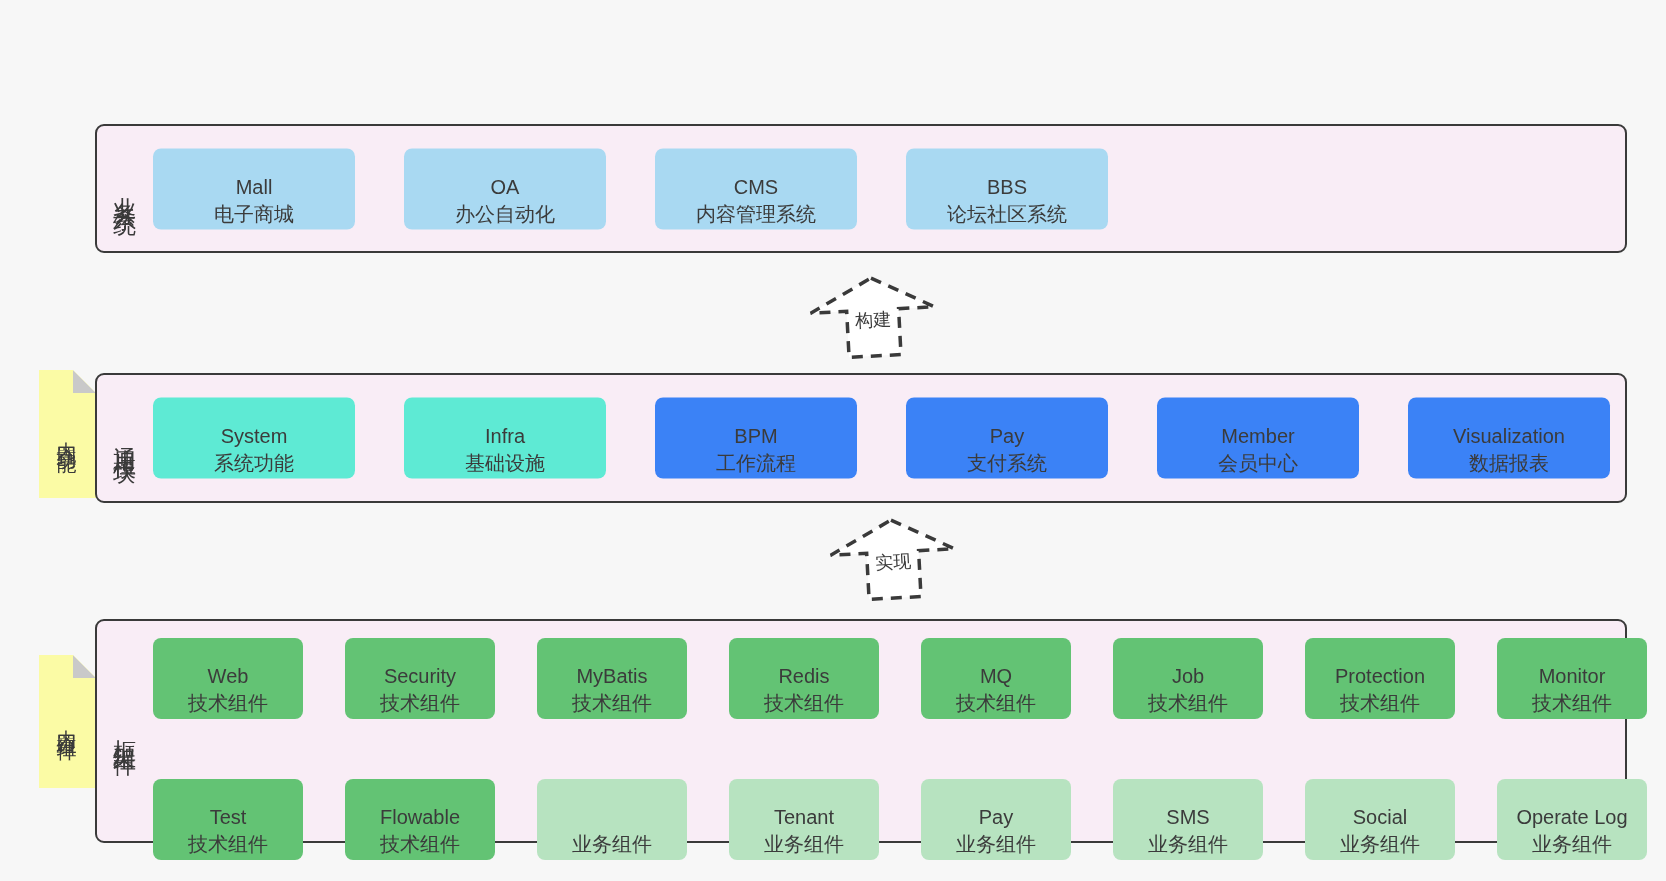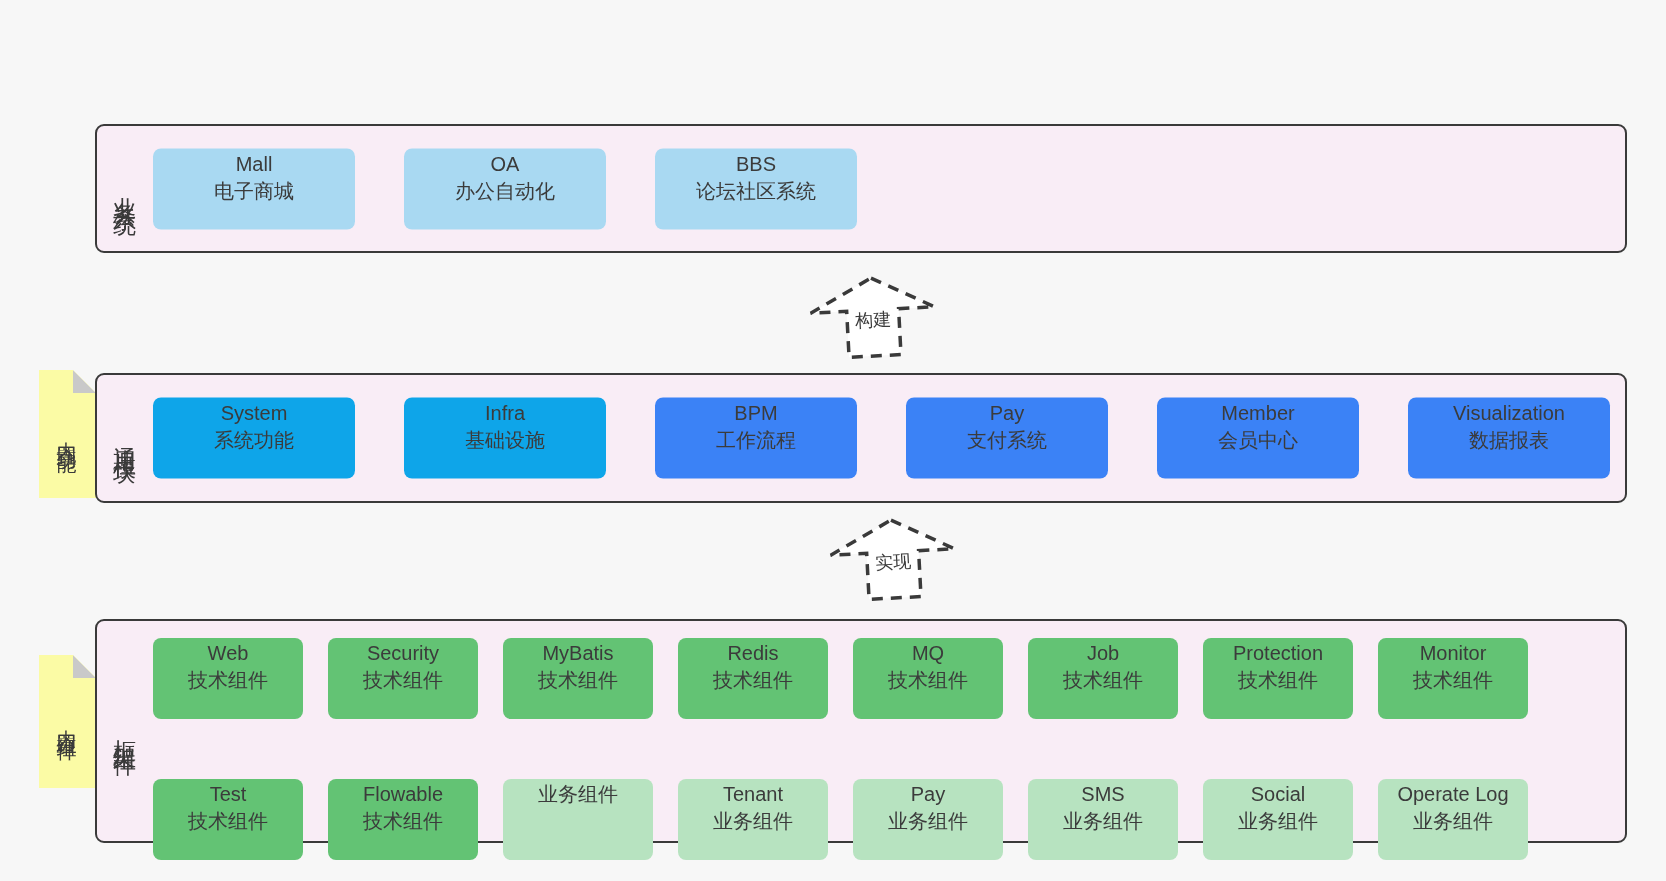--- a/index.html
+++ b/index.html
@@ -13,31 +13,31 @@
   #p-common{top:373px;height:130px;}
   #p-framework{top:619px;height:224px;}
 
   .side-label{position:absolute;left:13px;top:50%;transform:translateY(-50%);
               writing-mode:vertical-lr;text-orientation:upright;
               font-size:23px;letter-spacing:5px;color:#3a3a3a;white-space:nowrap;}
 
   
   .box-row{position:absolute;left:56px;display:flex;}
   .row6{gap:49px;top:50%;transform:translateY(-50%);}
-  .row8{gap:25px;}
+  .row8{gap:42px;}
   #fw-row1{top:17px;}
   #fw-row2{top:122px;margin-top:36px;}
 
-  .box{display:flex;flex-direction:column;align-items:center;justify-content:flex-start;
+  .box{display:flex;flex-direction:column;align-items:center;justify-content:flex-end;
        border-radius:8px;text-align:center;font-size:20px;line-height:27px;
        box-sizing:border-box;padding:2px 10px;}
   .w202{width:202px;height:81px;padding:2px 6px;}
   .w150{width:150px;height:81px;}
   .blue{background:#a9d9f2;}
-  .red{background:#0ea5e9;}
+  .red{background:#5eead4;}
   .pink{background:#3b82f6;}
   .gdark{background:#63c374;}
   .glight{background:#b7e3c0;}
 
   
   .note{position:absolute;left:39px;width:57px;background:#fbfba5;z-index:0;
         display:flex;align-items:center;justify-content:center;
         clip-path:polygon(0 0,calc(100% - 23px) 0,100% 23px,100% 100%,0 100%);}
   #note-common{top:370px;height:128px;}
   #note-framework{top:655px;height:133px;}
@@ -73,20 +73,24 @@
     <div class="box-row row6">
       <div class="box w202 blue">
         <span>Mall</span>
         <span>电子商城</span>
       </div>
       <div class="box w202 blue">
         <span>OA</span>
         <span>办公自动化</span>
       </div>
       <div class="box w202 blue">
+        <span>CMS</span>
+        <span>内容管理系统</span>
+      </div>
+      <div class="box w202 blue">
         <span>BBS</span>
         <span>论坛社区系统</span>
       </div>
     </div>
   </section>
 
   <div class="arrow" id="arrow-build">
     <svg viewBox="0 0 130 84">
       <polygon points="65,3 127,35 91,35 91,81 39,81 39,35 3,35" fill="#ffffff" stroke="#3a3a3a" stroke-width="3.5" stroke-dasharray="11,8"></polygon>
     </svg>

